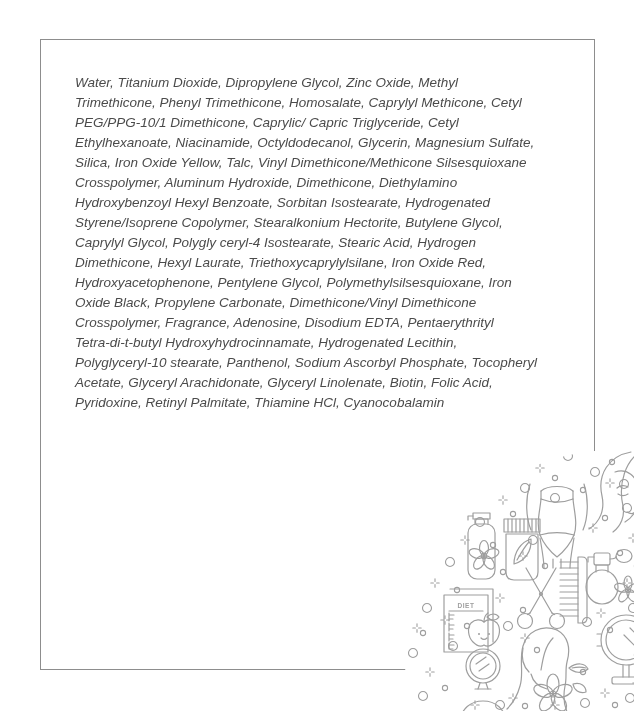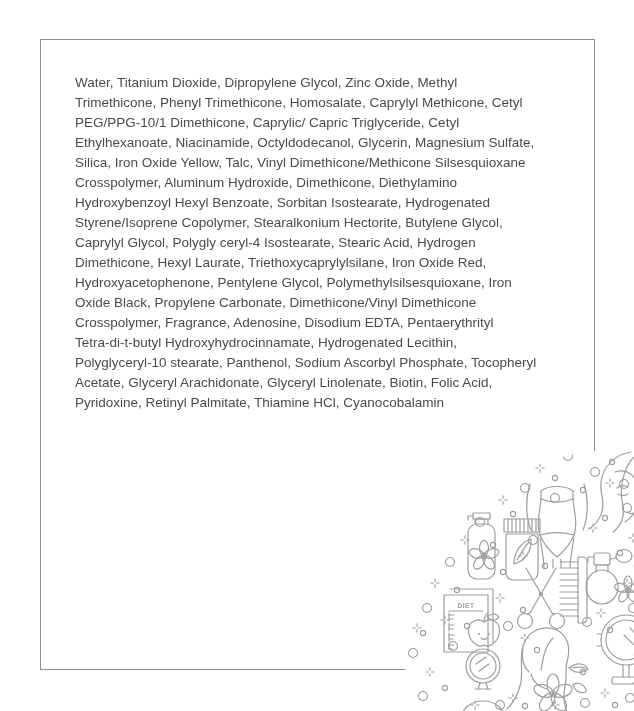--- a/index.html
+++ b/index.html
@@ -11,20 +11,21 @@
   .panel{
     position:absolute;left:40px;top:39px;width:553px;height:629px;
     border:1px solid var(--panel_border,#8d8d8d);
     background:transparent;z-index:0;
   }
   .ingredients{
     position:absolute;left:75px;top:73px;z-index:1;
     font-size:13.5px;line-height:20px;letter-spacing:0;
     color:var(--ingredients_text,#4b4b4b);
     white-space:pre-line;
+    font-style:italic;
   }
   .cluster{
     position:absolute;left:405px;top:450px;width:420px;height:420px;
     border-radius:50%;overflow:hidden;z-index:2;
     background:var(--page_bg,#ffffff);
   }
   .cluster svg{display:block;}
   .icons, .scatter{
     stroke:var(--icon_stroke,#9e9e9e);fill:none;
     stroke-linecap:round;stroke-linejoin:round;

